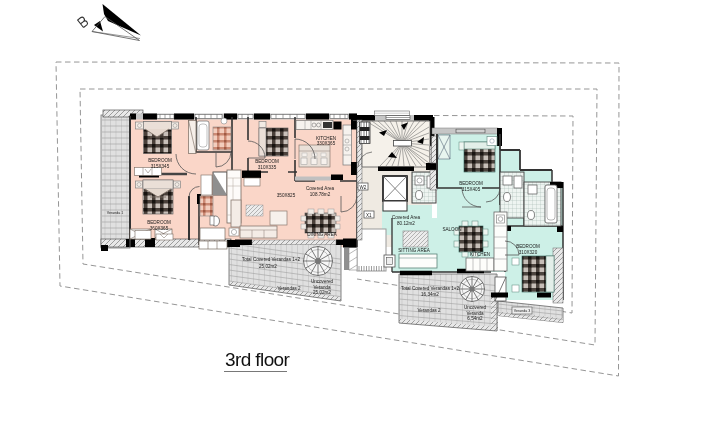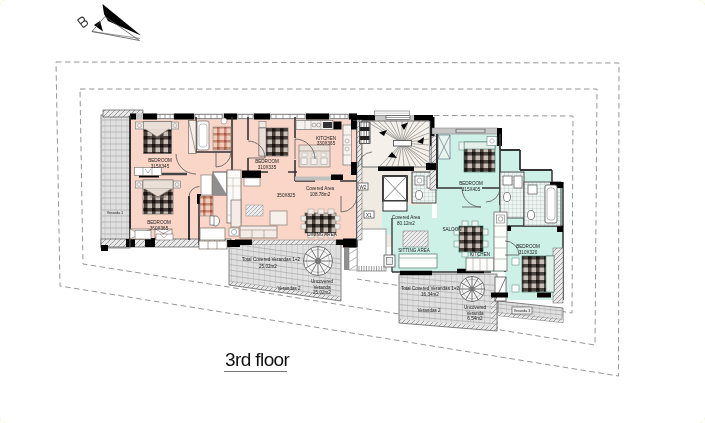--- a/index.html
+++ b/index.html
@@ -1,17 +1,17 @@
 <!DOCTYPE html>
 <html><head>
 <meta charset="utf-8">
 <style>
   html,body{margin:0;padding:0;background:#fff;}
   #page{position:relative;width:705px;height:423px;background:#bef264;overflow:hidden;
-        font-family:"Liberation Sans", sans-serif;border-radius:6px;}
+        font-family:"Liberation Sans", sans-serif;}
   svg{position:absolute;left:0;top:0;}
   text{font-family:"Liberation Sans", sans-serif;}
 </style>
 </head>
 <body>
 <div id="page">
 <svg width="705" height="423" viewBox="0 0 705 423">
 <defs>
   <pattern id="plaidD" width="8" height="8" patternUnits="userSpaceOnUse">
     <rect width="8" height="8" fill="#c8bfb8"></rect>

